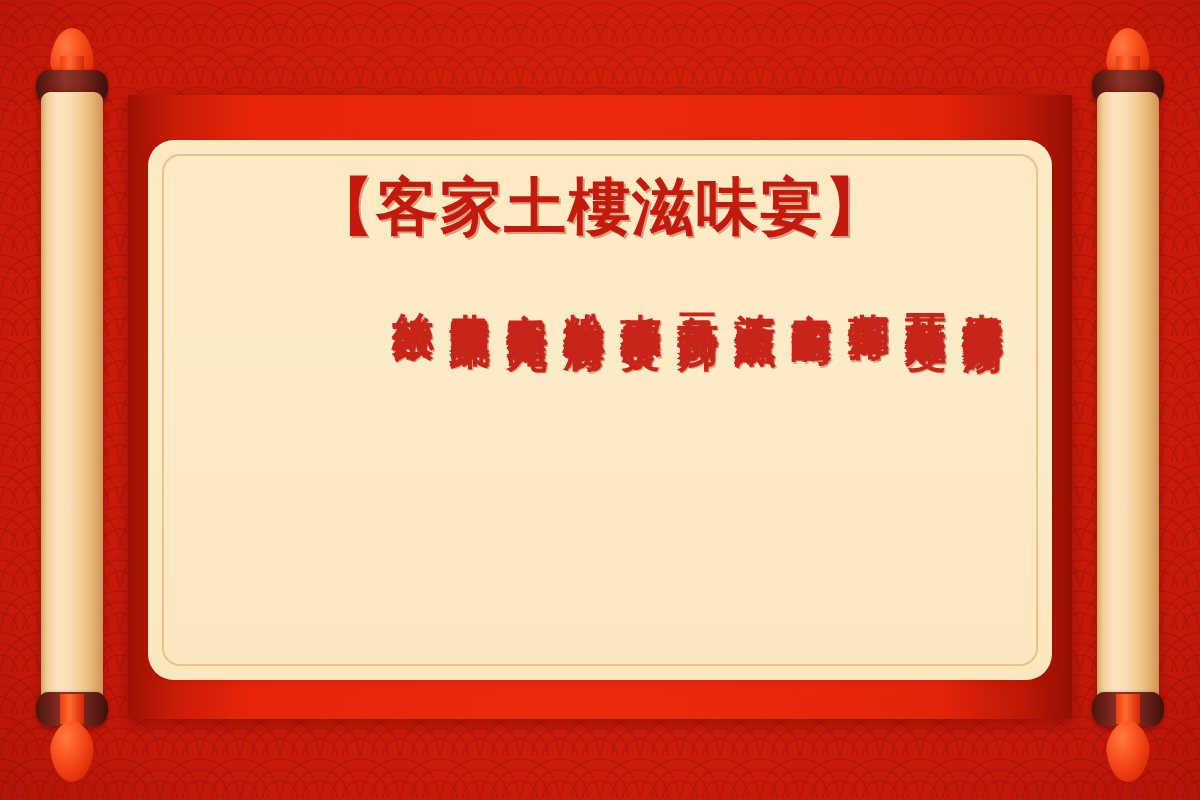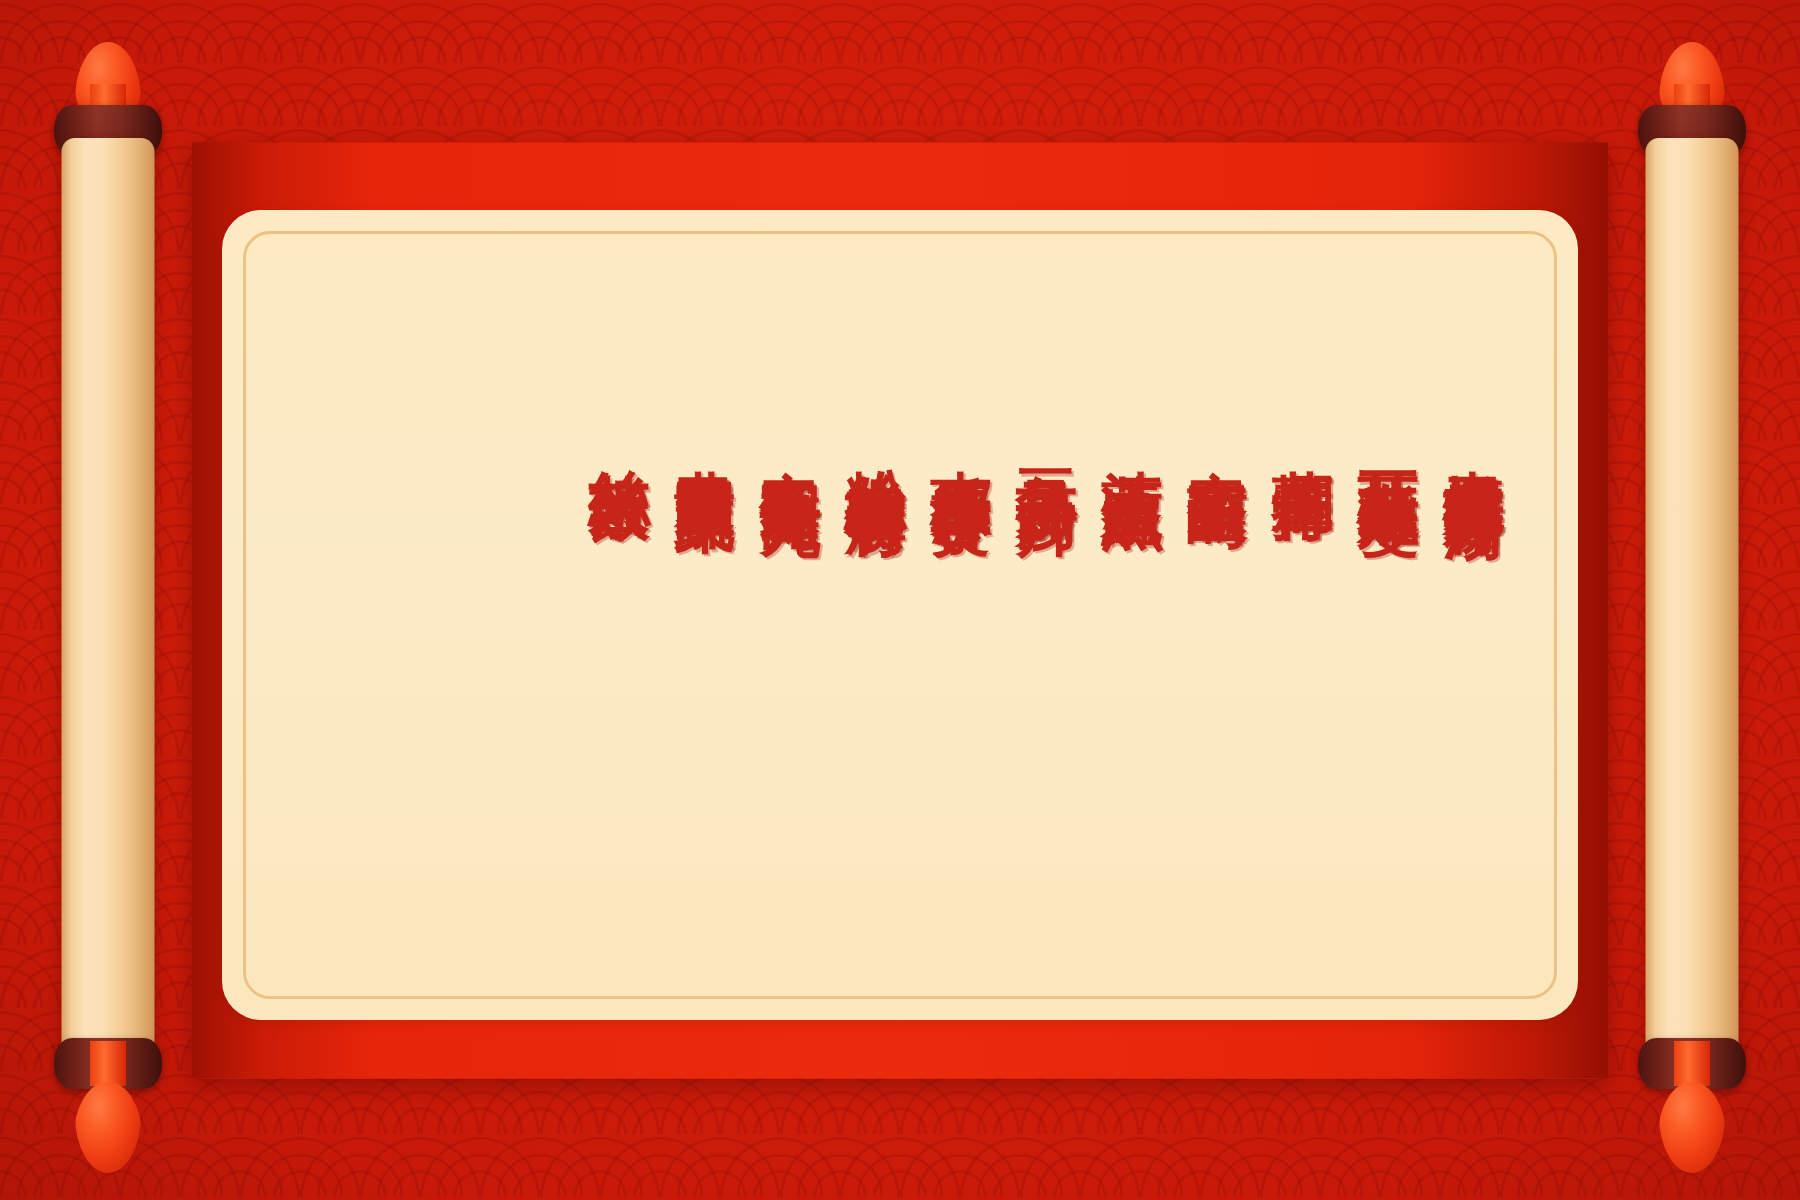--- a/index.html
+++ b/index.html
@@ -210,20 +210,21 @@
 
 <div id="poster">
 
   <div class="bg-pattern"></div>
   <div class="bg-shade"></div>
 
   <div class="panel-red"></div>
 
   <div class="panel-cream">
 
+    <div class="menu-title">【客家土樓滋味宴】</div>
 
     <div class="menu-columns">
       <div class="menu-col">青欖煨豬肺豬骨湯</div>
       <div class="menu-col">荔枝柴燒雞一隻</div>
       <div class="menu-col">薑燜排骨</div>
       <div class="menu-col">客家釀山筍</div>
       <div class="menu-col">清蒸山水鯇魚</div>
       <div class="menu-col">豆角茄子炒肉片</div>
       <div class="menu-col">南瓜椰汁香芋煲</div>
       <div class="menu-col">粉絲肉粒蒸腐竹</div>

